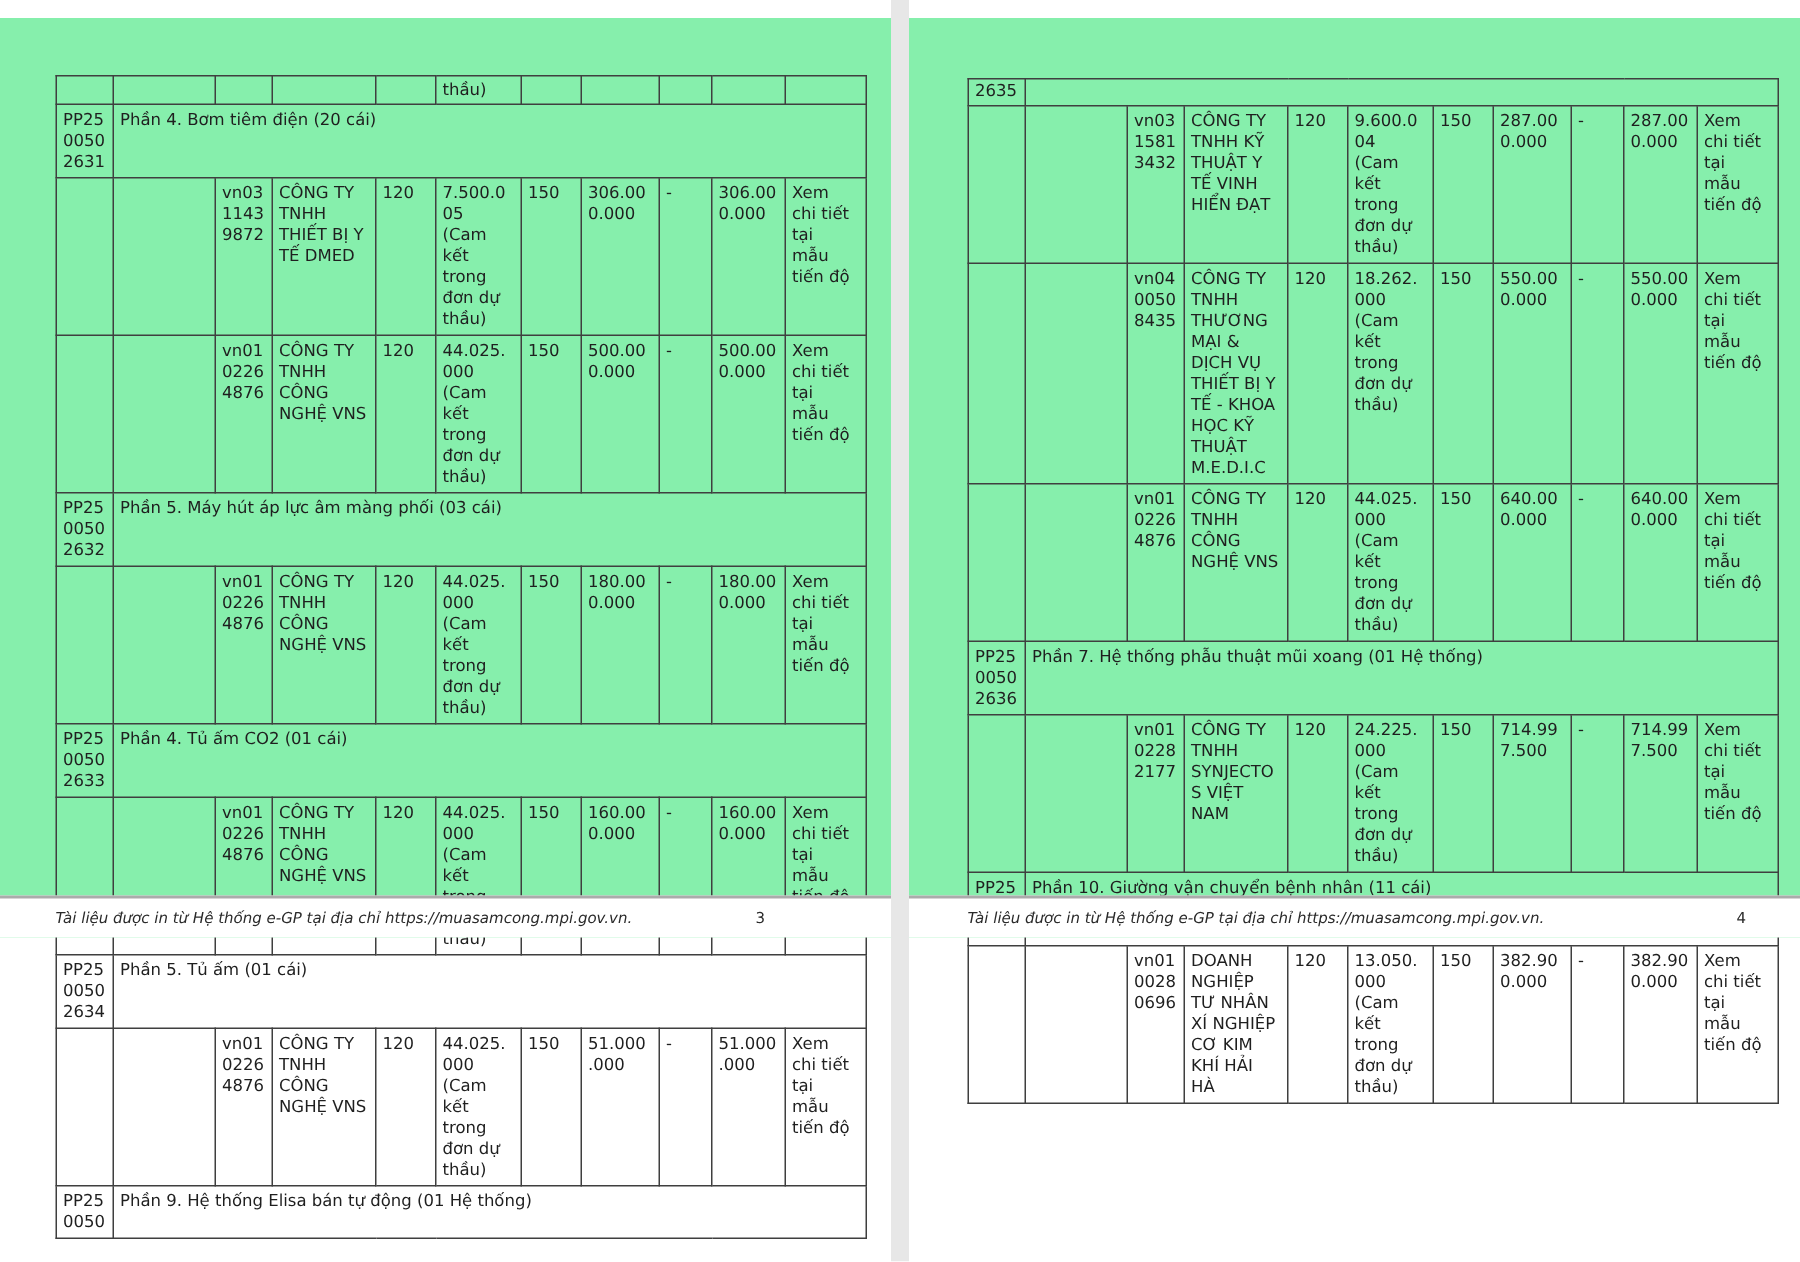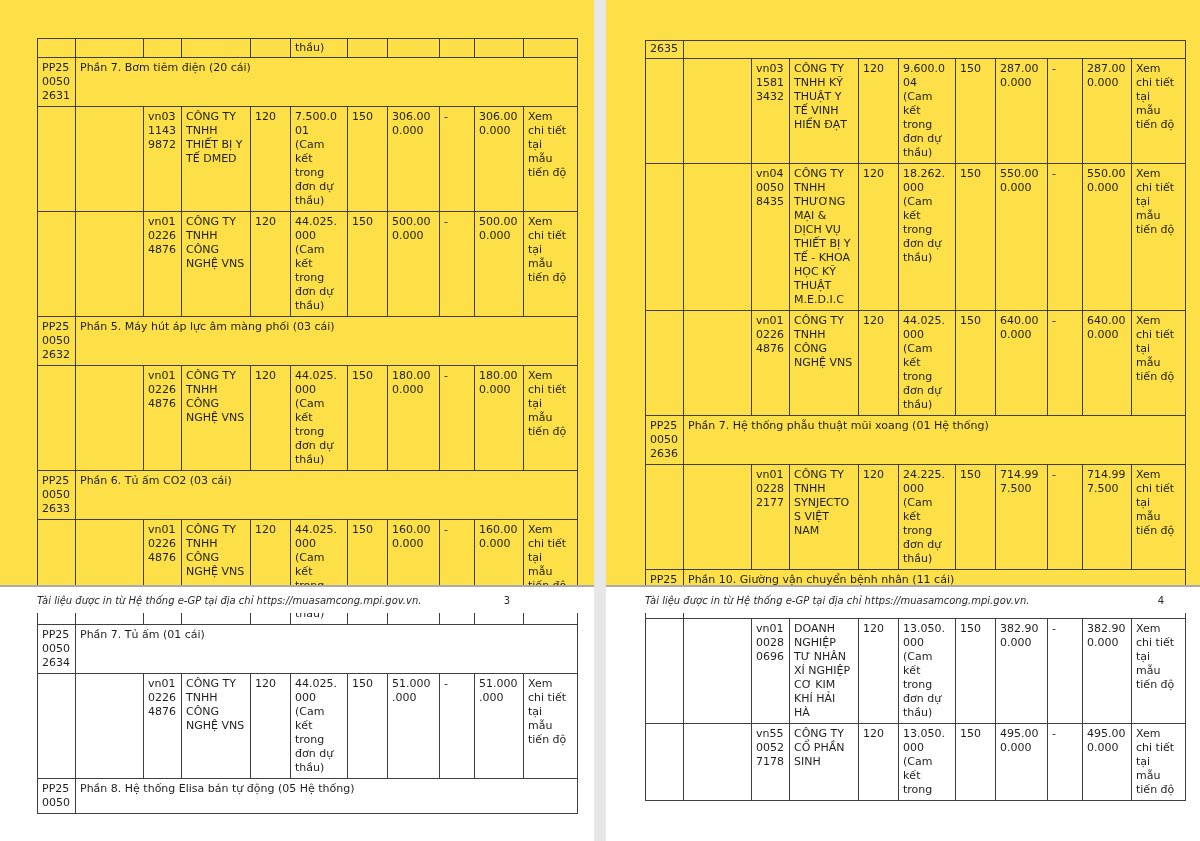--- a/index.html
+++ b/index.html
@@ -11,22 +11,22 @@
   }
   .viewport { position: relative; width: 1200px; height: 841px; }
 
   .page-divider {
     position: absolute; left: 594px; top: 0;
     width: 12px; height: 841px;
     background: #e7e7e7;
   }
 
   .page {
-    position: absolute; top: 0; height: 613px;
-    background: #fde047;
+    position: absolute; top: 12px; height: 613px;
+    background: #86efac;
   }
   .page-left  { left: 0;   width: 594px; }
   .page-right { left: 606px; width: 594px; }
 
   table.doc-table {
     border-collapse: collapse;
     table-layout: fixed;
     width: 540px;
   }
   .page-left  table.doc-table { margin: 38px 0 0 37px; }
@@ -93,35 +93,35 @@
             <td data-name="continuation-cell"></td>
             <td data-name="continuation-cell"></td>
             <td data-name="continuation-cell"></td>
             <td data-name="continuation-cell"></td>
             <td data-name="continuation-cell"></td>
           </tr>
           <tr data-name="row-section">
             <td data-name="section-id">PP25
 0050
 2631</td>
-            <td data-name="section-title" colspan="10">Phần 7. Bơm tiêm điện (20 cái)</td>
+            <td data-name="section-title" colspan="10">Phần 4. Bơm tiêm điện (20 cái)</td>
           </tr>
           <tr data-name="row-bidder">
             <td data-name="cell-section-id-empty"></td>
             <td data-name="cell-spacer"></td>
             <td data-name="bidder-code">vn03
 1143
 9872</td>
             <td data-name="bidder-name">CÔNG TY
 TNHH
 THIẾT BỊ Y
 TẾ DMED</td>
             <td data-name="bid-validity">120</td>
             <td data-name="bid-security">7.500.0
-01
+05
 (Cam
 kết
 trong
 đơn dự
 thầu)</td>
             <td data-name="delivery-time">150</td>
             <td data-name="bid-price">306.00
 0.000</td>
             <td data-name="discount-cell">-</td>
             <td data-name="final-price">306.00
@@ -195,21 +195,21 @@
             <td data-name="progress-note">Xem
 chi tiết
 tại
 mẫu
 tiến độ</td>
           </tr>
           <tr data-name="row-section">
             <td data-name="section-id">PP25
 0050
 2633</td>
-            <td data-name="section-title" colspan="10">Phần 6. Tủ ấm CO2 (03 cái)</td>
+            <td data-name="section-title" colspan="10">Phần 4. Tủ ấm CO2 (01 cái)</td>
           </tr>
           <tr data-name="row-bidder">
             <td data-name="cell-section-id-empty"></td>
             <td data-name="cell-spacer"></td>
             <td data-name="bidder-code">vn01
 0226
 4876</td>
             <td data-name="bidder-name">CÔNG TY
 TNHH
 CÔNG
@@ -231,21 +231,21 @@
             <td data-name="progress-note">Xem
 chi tiết
 tại
 mẫu
 tiến độ</td>
           </tr>
           <tr data-name="row-section">
             <td data-name="section-id">PP25
 0050
 2634</td>
-            <td data-name="section-title" colspan="10">Phần 7. Tủ ấm (01 cái)</td>
+            <td data-name="section-title" colspan="10">Phần 5. Tủ ấm (01 cái)</td>
           </tr>
           <tr data-name="row-bidder">
             <td data-name="cell-section-id-empty"></td>
             <td data-name="cell-spacer"></td>
             <td data-name="bidder-code">vn01
 0226
 4876</td>
             <td data-name="bidder-name">CÔNG TY
 TNHH
 CÔNG
@@ -266,21 +266,21 @@
 .000</td>
             <td data-name="progress-note">Xem
 chi tiết
 tại
 mẫu
 tiến độ</td>
           </tr>
           <tr data-name="row-section">
             <td data-name="section-id">PP25
 0050</td>
-            <td data-name="section-title" colspan="10">Phần 8. Hệ thống Elisa bán tự động (05 Hệ thống)</td>
+            <td data-name="section-title" colspan="10">Phần 9. Hệ thống Elisa bán tự động (01 Hệ thống)</td>
           </tr>
         </tbody>
     </table>
     <div class="page-footer" data-name="page-footer">
       <span data-name="footer-source-text">Tài liệu được in từ Hệ thống e-GP tại địa chỉ https://muasamcong.mpi.gov.vn.</span>
       <span class="page-num" data-name="page-number">3</span>
     </div>
   </div>
 
   <div class="page-divider" data-name="page-gap-divider"></div>
@@ -471,47 +471,20 @@
 0.000</td>
             <td data-name="discount-cell">-</td>
             <td data-name="final-price">382.90
 0.000</td>
             <td data-name="progress-note">Xem
 chi tiết
 tại
 mẫu
 tiến độ</td>
           </tr>
-          <tr data-name="row-bidder">
-            <td data-name="cell-section-id-empty"></td>
-            <td data-name="cell-spacer"></td>
-            <td data-name="bidder-code">vn55
-0052
-7178</td>
-            <td data-name="bidder-name">CÔNG TY
-CỔ PHẦN
-SINH</td>
-            <td data-name="bid-validity">120</td>
-            <td data-name="bid-security">13.050.
-000
-(Cam
-kết
-trong</td>
-            <td data-name="delivery-time">150</td>
-            <td data-name="bid-price">495.00
-0.000</td>
-            <td data-name="discount-cell">-</td>
-            <td data-name="final-price">495.00
-0.000</td>
-            <td data-name="progress-note">Xem
-chi tiết
-tại
-mẫu
-tiến độ</td>
-          </tr>
         </tbody>
     </table>
     <div class="page-footer" data-name="page-footer">
       <span data-name="footer-source-text">Tài liệu được in từ Hệ thống e-GP tại địa chỉ https://muasamcong.mpi.gov.vn.</span>
       <span class="page-num" data-name="page-number">4</span>
     </div>
   </div>
 
 </div>
 

